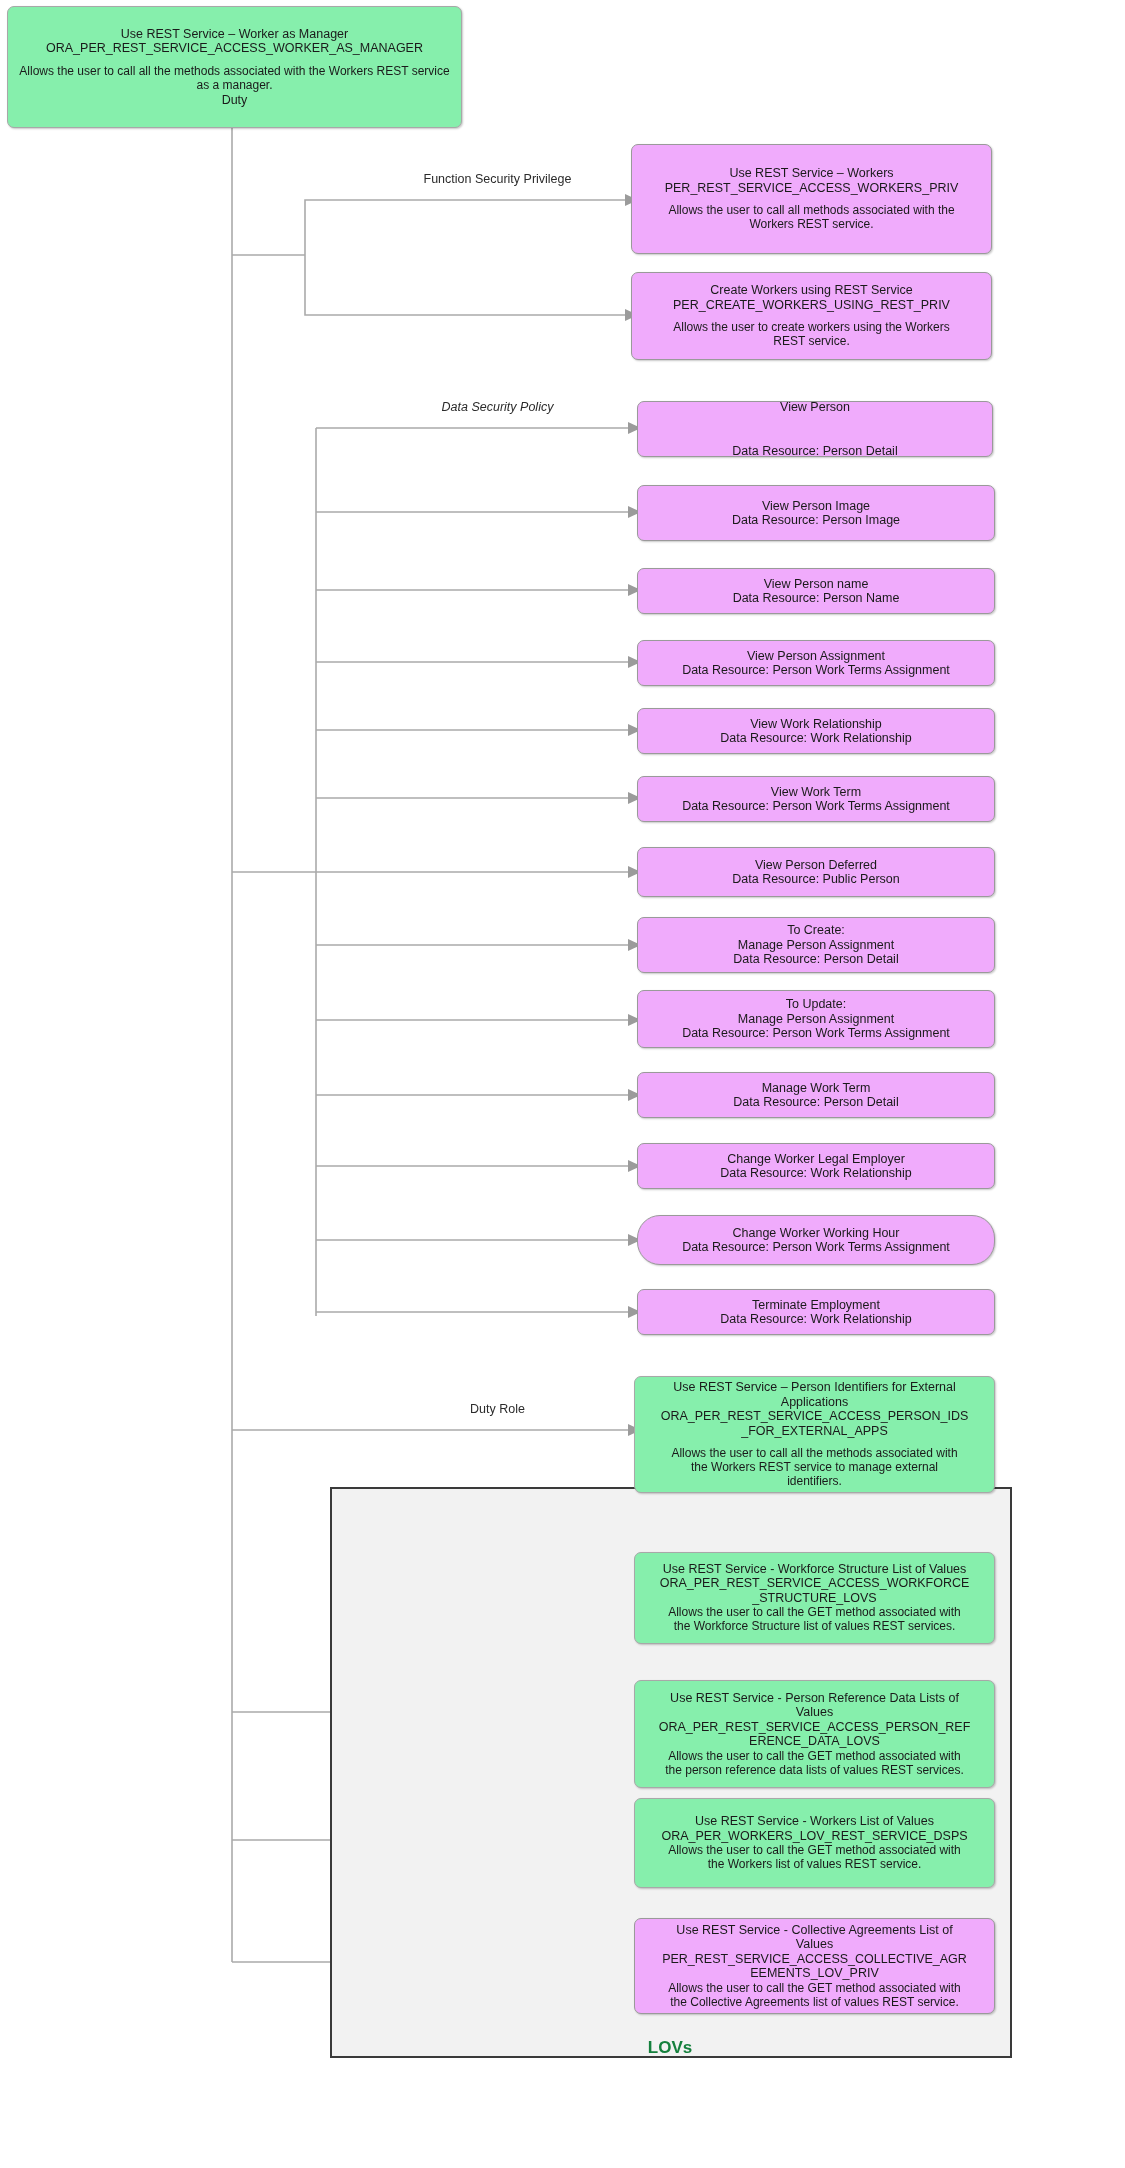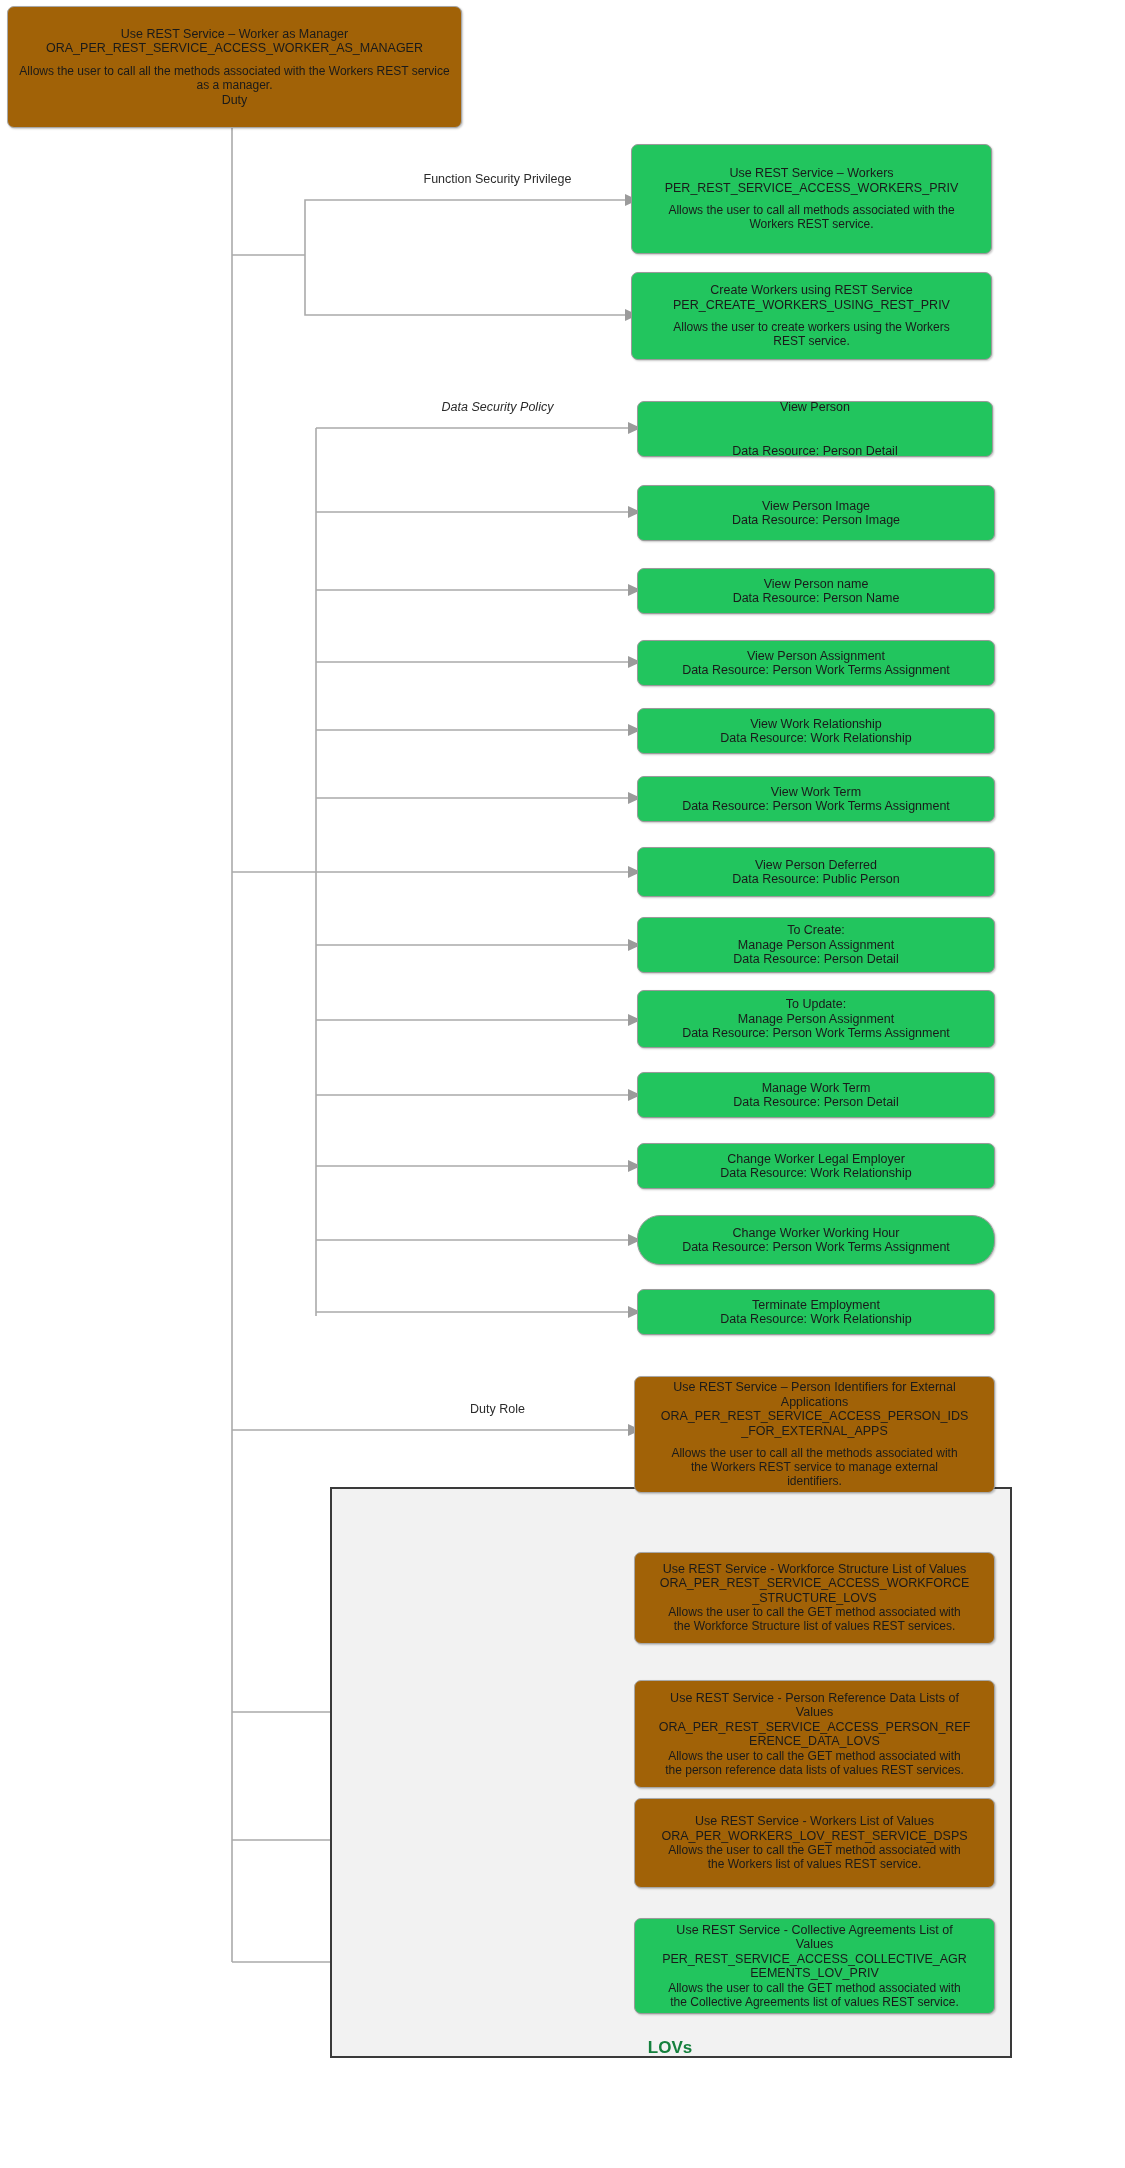--- a/index.html
+++ b/index.html
@@ -28,25 +28,25 @@
     flex-direction: column;
     align-items: center;
     justify-content: center;
     text-align: center;
     padding: 4px 6px;
     line-height: 1.16;
     box-shadow: 1px 1px 2px rgba(0,0,0,0.22);
     overflow: hidden;
   }
   .node.orange {
-    background: #a16207;
+    background: #86efac;
     border-color: #a8a8a8;
   }
   .node.blue {
-    background: #22c55e;
+    background: #f0abfc;
     border-color: #9a9a9a;
   }
   .node .ttl {
     font-size: 12.5px;
     white-space: pre-line;
   }
   .node .sub {
     font-size: 12.5px;
     white-space: pre-line;
   }

